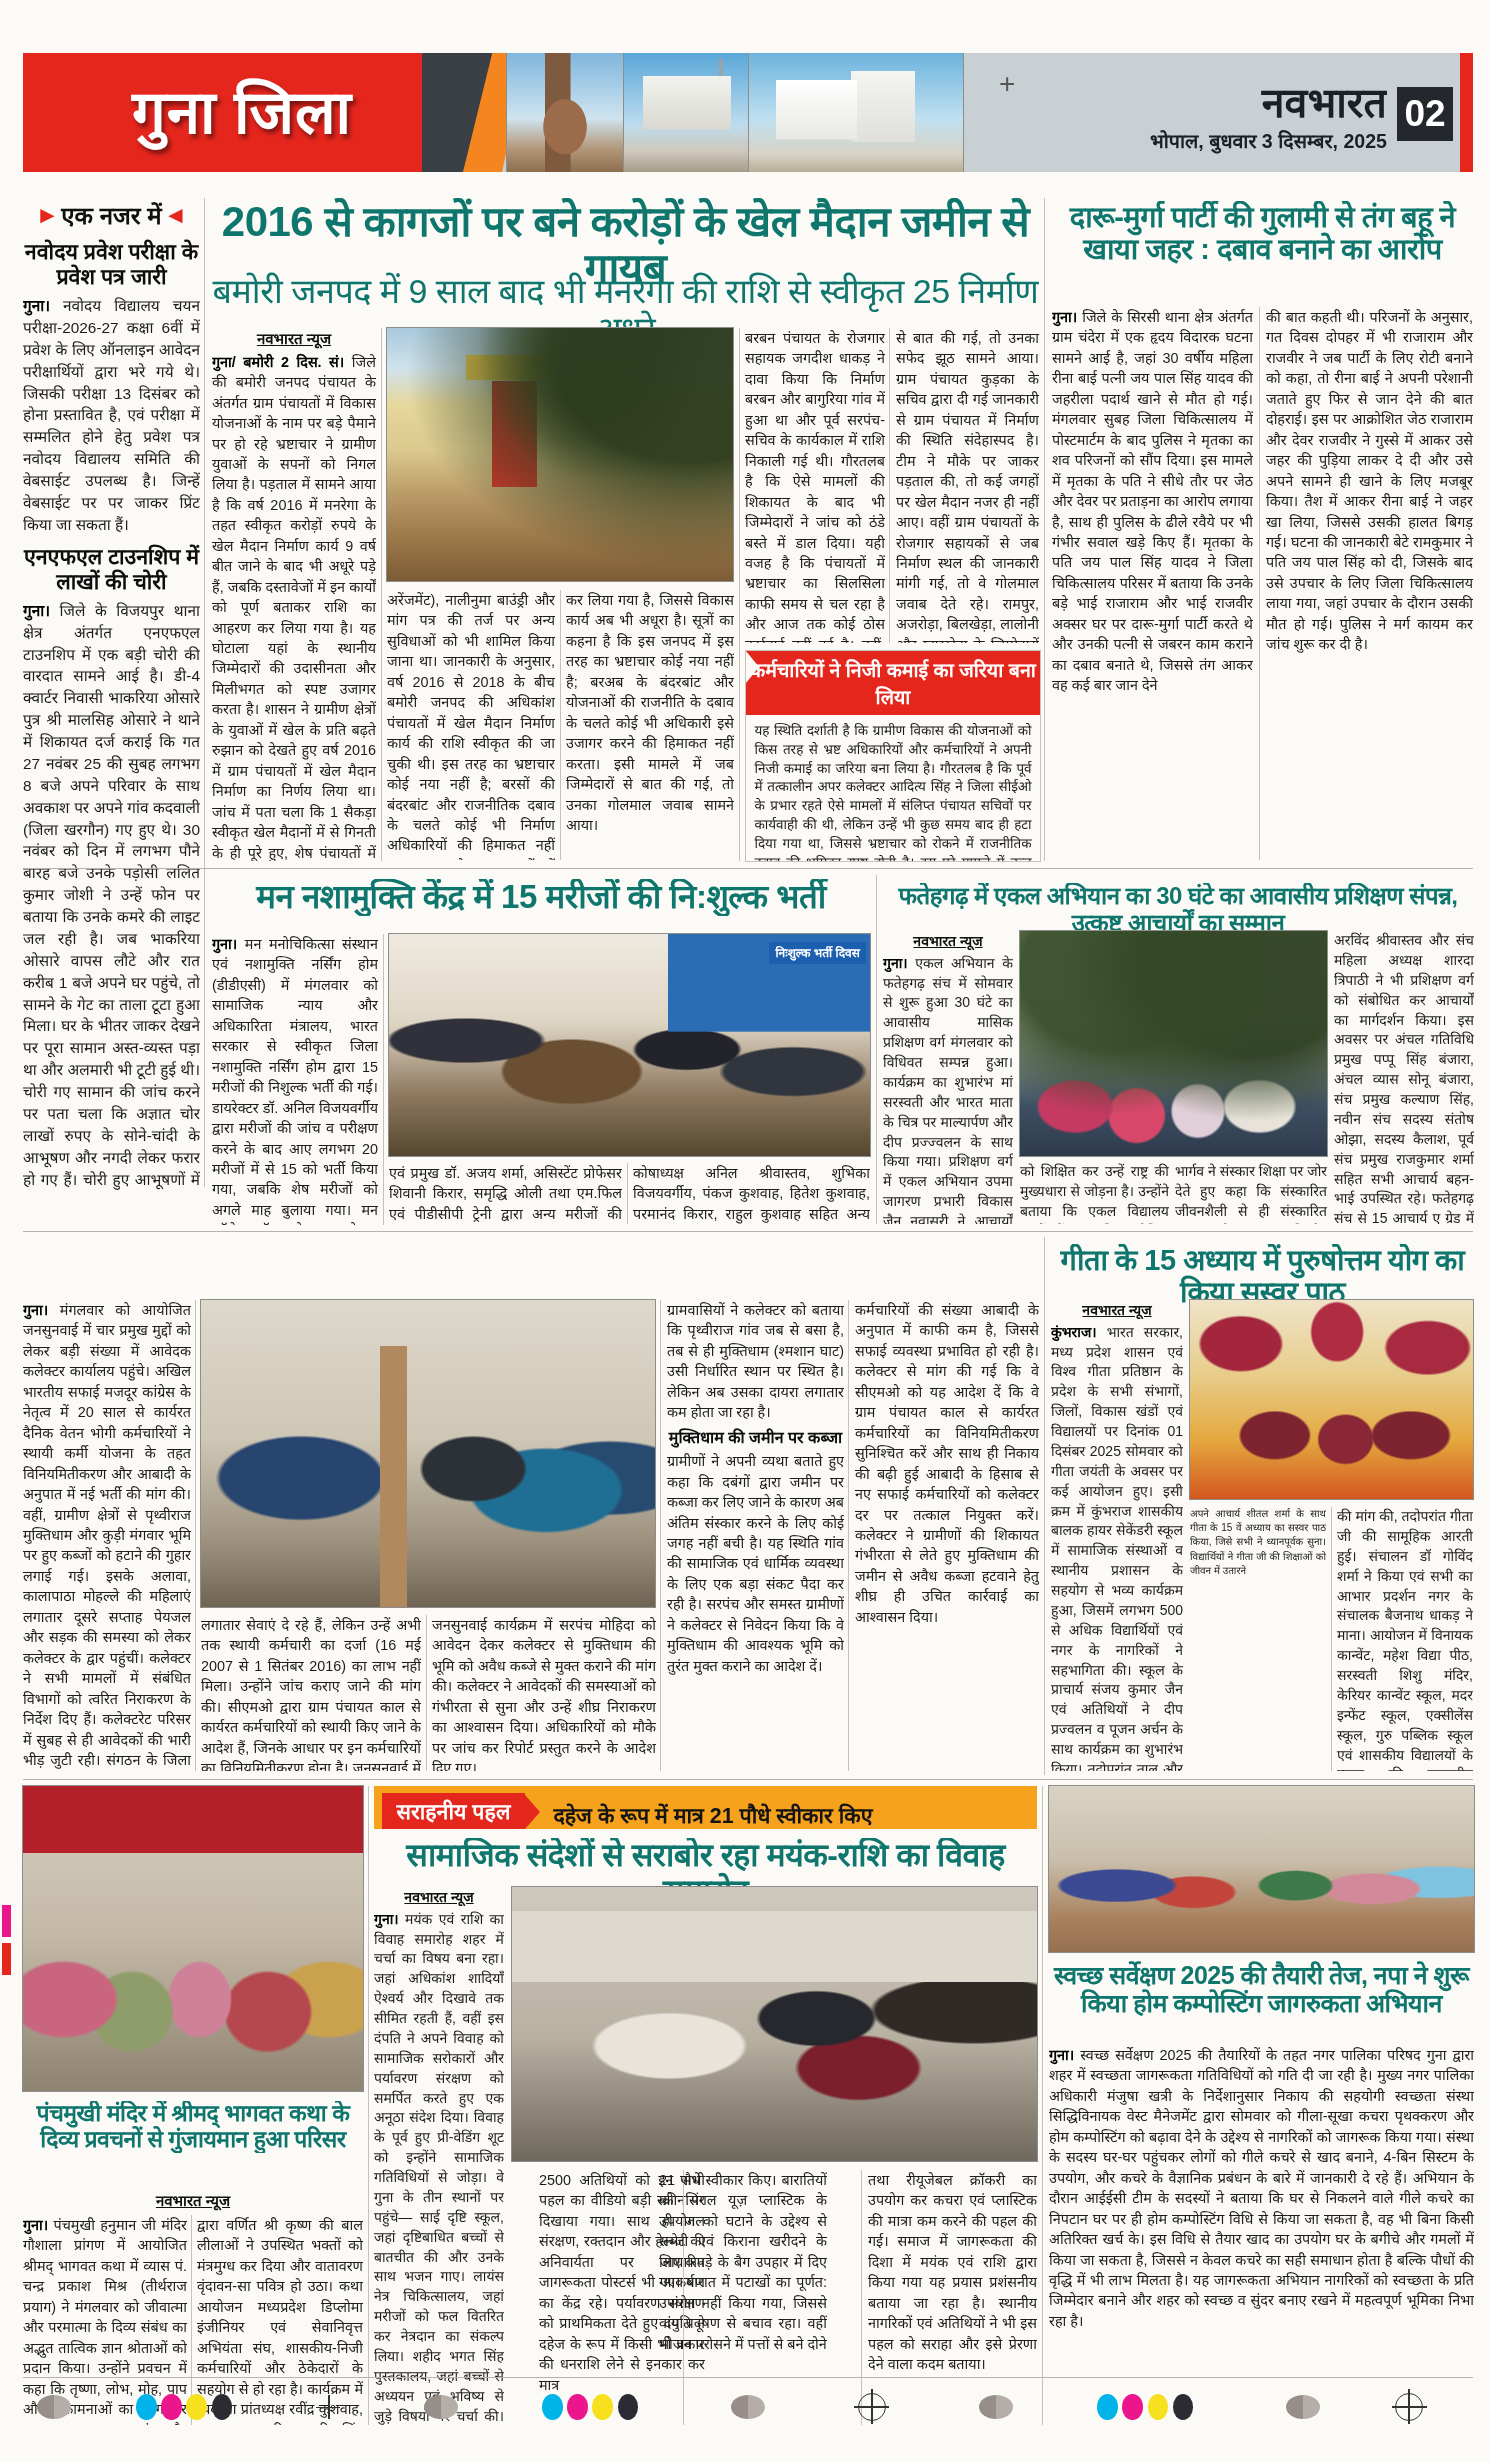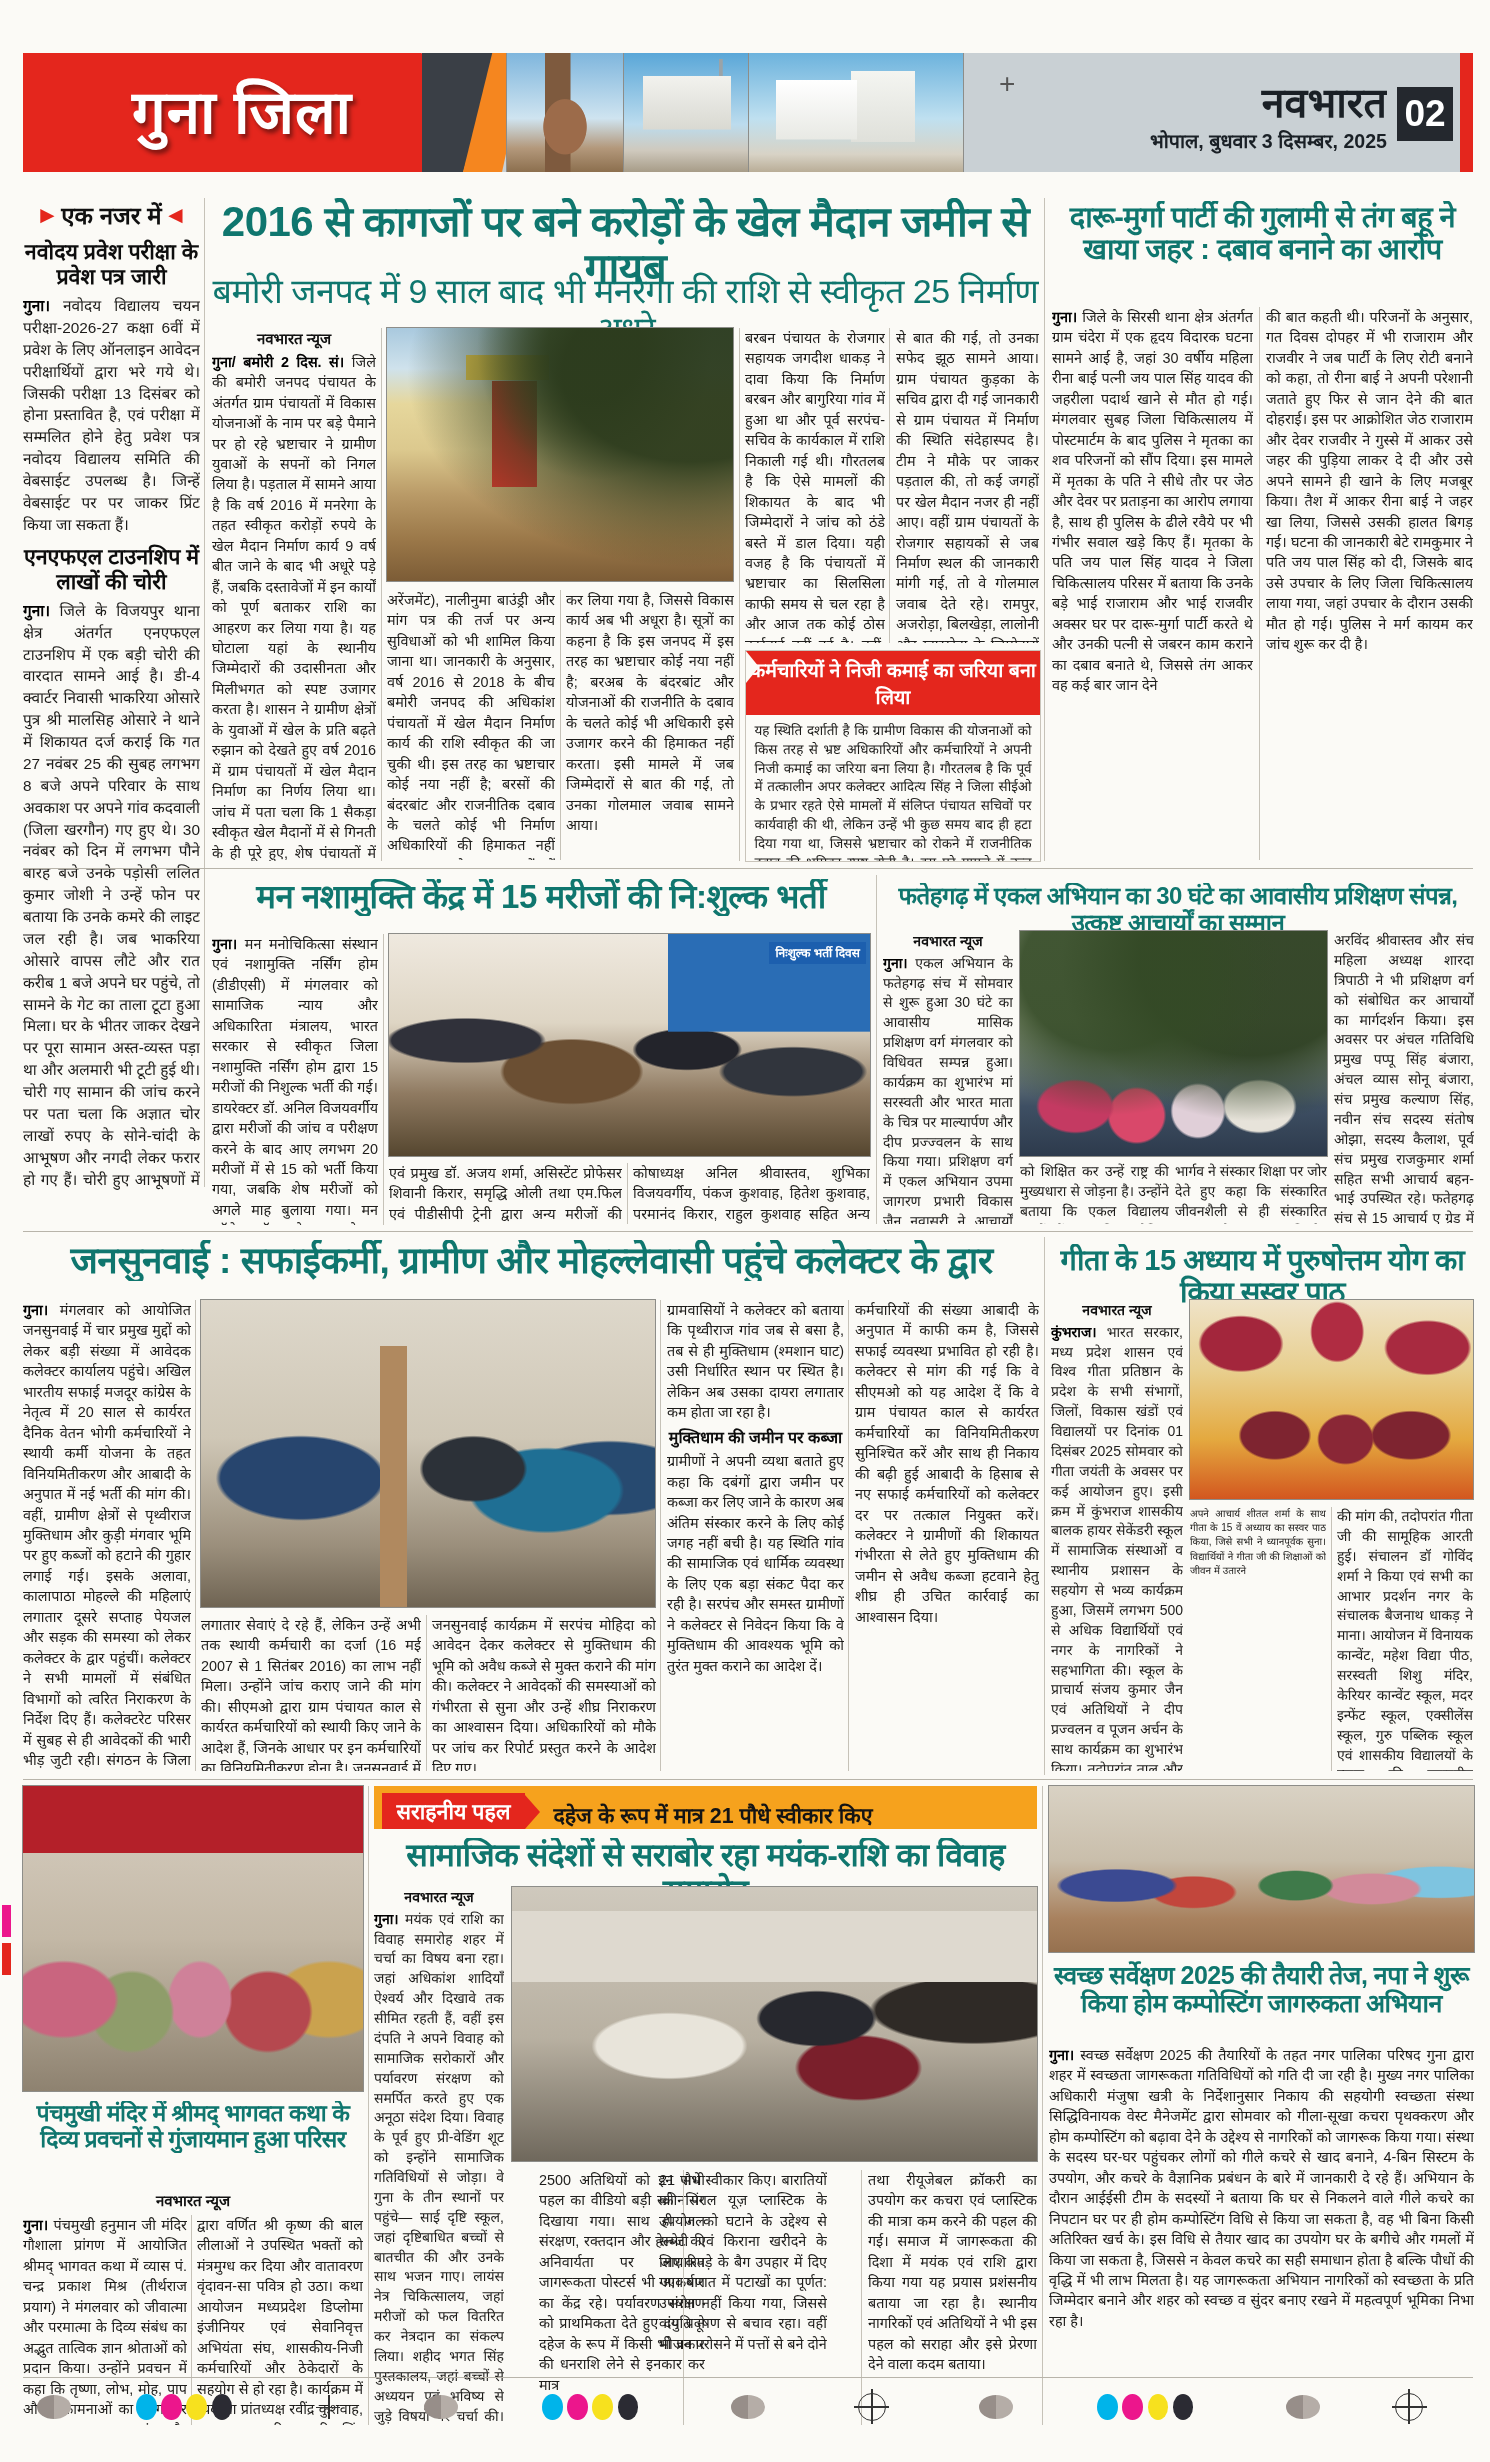--- a/index.html
+++ b/index.html
@@ -2,21 +2,21 @@
 <html style="font-size:15px"><head>
 <meta charset="utf-8">
 <style>
   html,body{margin:0;padding:0;background:#e9e7e2;}
   #page{position:relative;width:1490px;height:2462px;margin:0 auto;background:#fbfaf6;
         font-family:"Liberation Sans","DejaVu Sans",sans-serif;overflow:hidden;}
   .abs{position:absolute;overflow:hidden;}
   .b{font-size:14.4px;line-height:1.42;text-align:justify;color:#1d1c1a;margin:0;}
   .b b{color:#000;}
   .hl{font-weight:800;color:#0f766e;text-align:center;line-height:1.12;letter-spacing:-0.5px;}
-  .byline{font-weight:700;text-align:center;font-size:15px;color:#111;margin:0 0 3.7px 0;}
+  .byline{font-weight:700;text-align:center;font-size:15px;color:#111;margin:0 0 3.7px 0;text-decoration:underline;}
   .vr{position:absolute;width:0.9px;background:#c6c2b8;}
   .hr{position:absolute;height:0.9px;background:#b8b4aa;}
   
   .edition-red{background:#e4261d;clip-path:polygon(0 0,91% 0,100% 100%,0 100%);}
   .edition-red .t{font-size:60px;font-weight:800;color:#fff;text-align:center;line-height:119px;
      text-shadow:2.8px 3.7px 4.7px rgba(0,0,0,.45);letter-spacing:0.9px;}
   .wedge-dark{background:#3a3f46;clip-path:polygon(0 0,100% 0,55% 100%,0 100%);}
   .wedge-orange{background:#f5861f;clip-path:polygon(45% 0,100% 0,60% 100%,0 100%);}
   .mast{color:#1a2026;text-align:right;}
   .mast .paper{font-size:41px;font-weight:800;line-height:1;}
@@ -236,21 +236,20 @@
   </div>
   <div class="abs" style="left:1175px;top:1162px;width:152px;height:62px;">
     <p class="b" style="font-size:14px;">भार्गव ने संस्कार शिक्षा पर जोर देते हुए कहा कि संस्कारित जीवनशैली से ही संस्कारित समाज और राष्ट्र का निर्माण संभव है। शिक्षा के माध्यम से जनजातीय और ग्रामीण क्षेत्र के बच्चों</p>
   </div>
   <div class="abs" style="left:1334px;top:931px;width:140px;height:293px;">
     <p class="b" style="font-size:14px;">अरविंद श्रीवास्तव और संच महिला अध्यक्ष शारदा त्रिपाठी ने भी प्रशिक्षण वर्ग को संबोधित कर आचार्यों का मार्गदर्शन किया। इस अवसर पर अंचल गतिविधि प्रमुख पप्पू सिंह बंजारा, अंचल व्यास सोनू बंजारा, संच प्रमुख कल्याण सिंह, नवीन संच सदस्य संतोष ओझा, सदस्य कैलाश, पूर्व संच प्रमुख राजकुमार शर्मा सहित सभी आचार्य बहन-भाई उपस्थित रहे। फतेहगढ़ संच से 15 आचार्य ए ग्रेड में चयनित हुए, जिनमें प्रथम रवीना अहिरवार (ग्राम सावरा झिरी), और तृतीय नवल सिंह (ग्राम जामोनझिरी) रहे।</p>
   </div>
 
   <div class="hr" style="left:23px;top:1231px;width:1450px;"></div>
 
-  <div class="abs hl" style="left:23px;top:1240px;width:1017px;font-size:37px;">जनसुनवाई : सफाईकर्मी, ग्रामीण और मोहल्लेवासी पहुंचे कलेक्टर के द्वार</div>
   <div class="abs" style="left:23px;top:1300px;width:168px;height:471px;">
     <p class="b"><b>गुना।</b> <span>मंगलवार को आयोजित जनसुनवाई में चार प्रमुख मुद्दों को लेकर बड़ी संख्या में आवेदक कलेक्टर कार्यालय पहुंचे। अखिल भारतीय सफाई मजदूर कांग्रेस के नेतृत्व में 20 साल से कार्यरत दैनिक वेतन भोगी कर्मचारियों ने स्थायी कर्मी योजना के तहत विनियमितीकरण और आबादी के अनुपात में नई भर्ती की मांग की। वहीं, ग्रामीण क्षेत्रों से पृथ्वीराज मुक्तिधाम और कुड़ी मंगवार भूमि पर हुए कब्जों को हटाने की गुहार लगाई गई। इसके अलावा, कालापाठा मोहल्ले की महिलाएं लगातार दूसरे सप्ताह पेयजल और सड़क की समस्या को लेकर कलेक्टर के द्वार पहुंचीं। कलेक्टर ने सभी मामलों में संबंधित विभागों को त्वरित निराकरण के निर्देश दिए हैं। कलेक्टरेट परिसर में सुबह से ही आवेदकों की भारी भीड़ जुटी रही। संगठन के जिला अध्यक्ष ने बताया कि सफाई कर्मचारियों ने जनसुनवाई में कर्मचारी 15 से 20 वर्षों से</span></p>
   </div>
   <div class="vr" style="left:195px;top:1300px;height:471px;"></div>
   <div class="ph ph-collector" style="left:201px;top:1300px;width:454px;height:307px;"></div>
   <div class="abs" style="left:201px;top:1615px;width:220px;height:156px;">
     <p class="b">लगातार सेवाएं दे रहे हैं, लेकिन उन्हें अभी तक स्थायी कर्मचारी का दर्जा (16 मई 2007 से 1 सितंबर 2016) का लाभ नहीं मिला। उन्होंने जांच कराए जाने की मांग की। सीएमओ द्वारा ग्राम पंचायत काल से कार्यरत कर्मचारियों को स्थायी किए जाने के आदेश हैं, जिनके आधार पर इन कर्मचारियों का विनियमितीकरण होना है। जनसुनवाई में आए अन्य आवेदकों की समस्याओं को भी अधिकारियों ने सुना।</p>
   </div>
   <div class="vr" style="left:426px;top:1615px;height:156px;"></div>
   <div class="abs" style="left:432px;top:1615px;width:224px;height:156px;">

